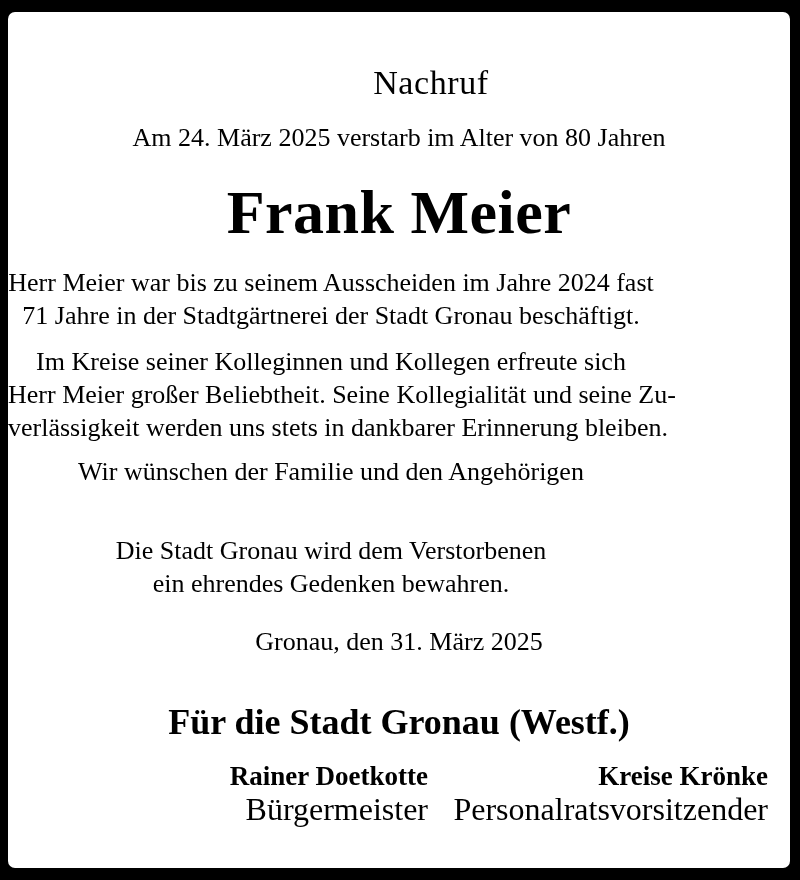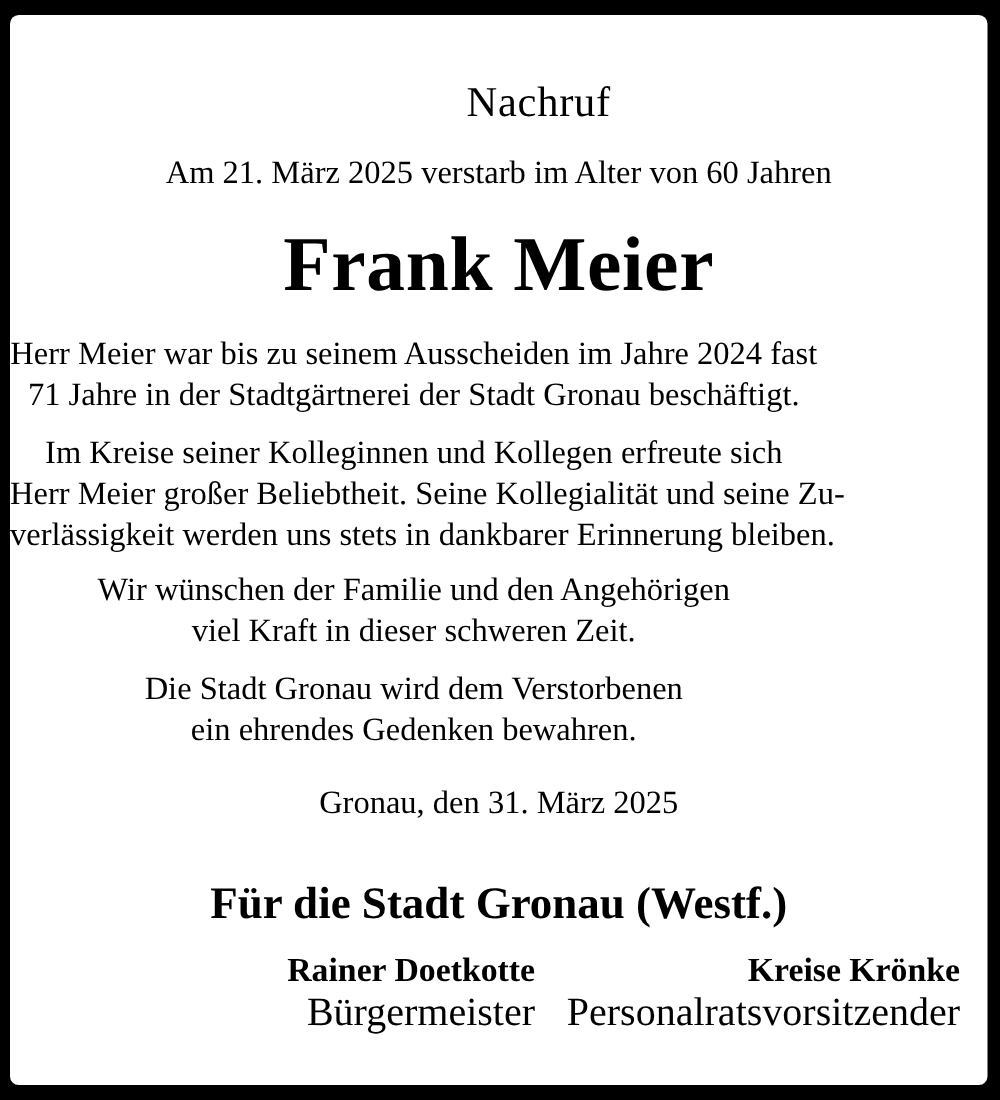--- a/index.html
+++ b/index.html
@@ -39,38 +39,37 @@
   .sig-name { font-size: 27px; line-height: 32px; font-weight: bold; }
   .sig-role { font-size: 32px; line-height: 31px; }
 </style>
 </head>
 <body>
 
 <div class="card">
 
   <div class="line kicker">Nachruf</div>
 
-  <div class="line intro">Am 21. März 2025 verstarb im Alter von 60 Jahren</div>
+  <div class="line intro">Am 24. März 2025 verstarb im Alter von 80 Jahren</div>
 
   <div class="line deceased">Frank Meier</div>
 
   <div class="para p1">
     <div class="pline">Herr Meier war bis zu seinem Ausscheiden im Jahre 2024 fast</div>
     <div class="pline">71 Jahre in der Stadtgärtnerei der Stadt Gronau beschäftigt.</div>
   </div>
 
   <div class="para p2">
     <div class="pline">Im Kreise seiner Kolleginnen und Kollegen erfreute sich</div>
     <div class="pline">Herr Meier großer Beliebtheit. Seine Kollegialität und seine Zu-</div>
     <div class="pline">verlässigkeit werden uns stets in dankbarer Erinnerung bleiben.</div>
   </div>
 
   <div class="para p3">
     <div class="pline">Wir wünschen der Familie und den Angehörigen</div>
-    <div class="pline">viel Kraft in dieser schweren Zeit.</div>
   </div>
 
   <div class="para p4">
     <div class="pline">Die Stadt Gronau wird dem Verstorbenen</div>
     <div class="pline">ein ehrendes Gedenken bewahren.</div>
   </div>
 
   <div class="line dateline">Gronau, den 31. März 2025</div>
 
   <div class="line sig-heading">Für die Stadt Gronau (Westf.)</div>

